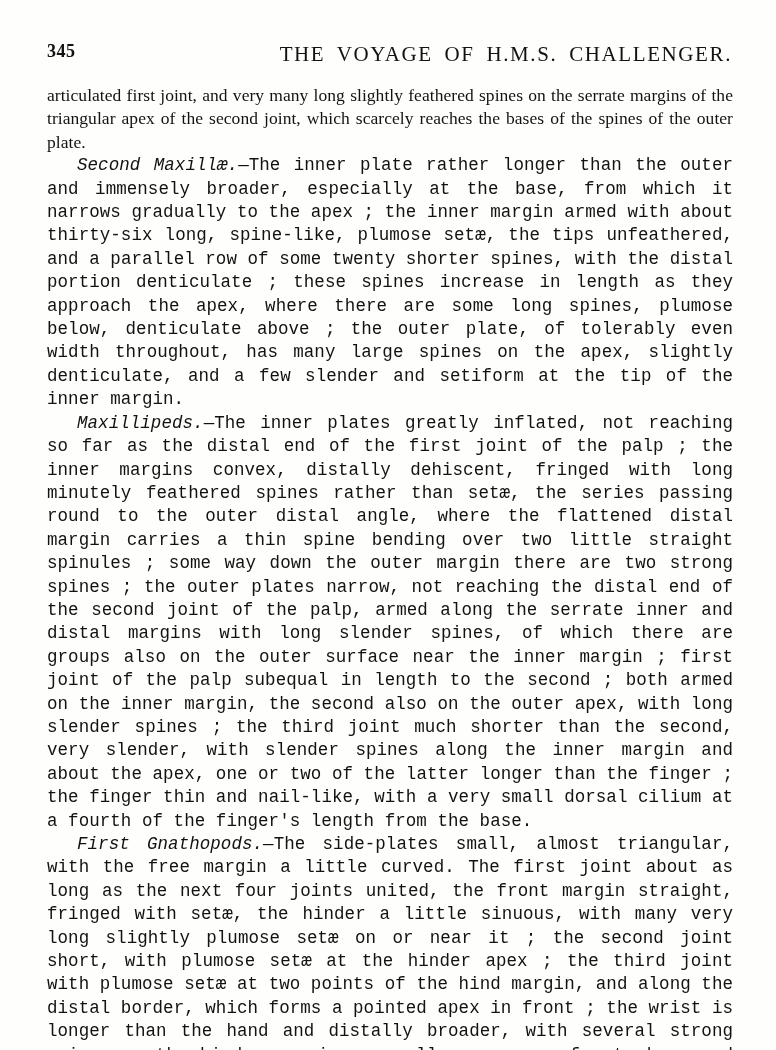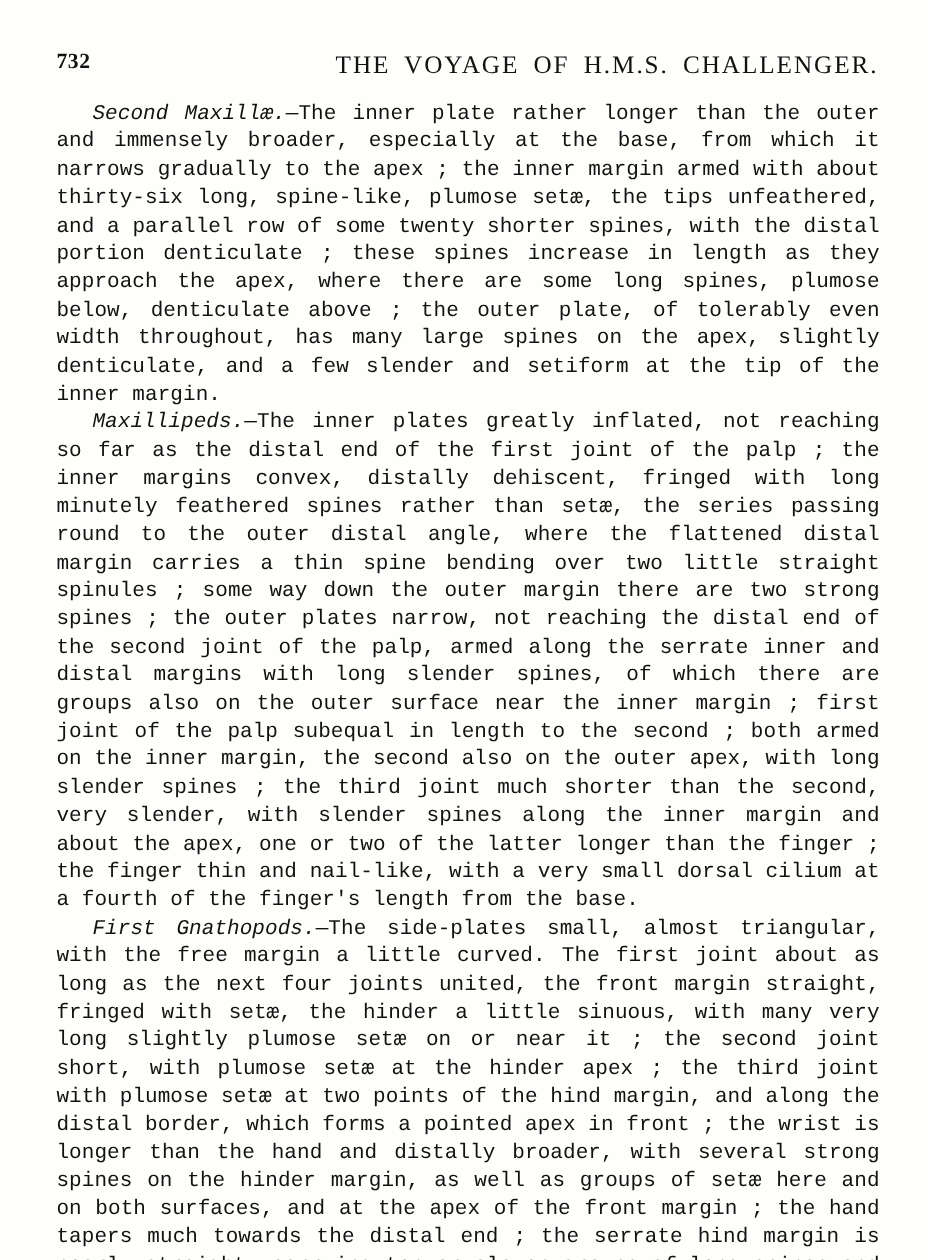--- a/index.html
+++ b/index.html
@@ -62,26 +62,27 @@
   .para-lead {
     font-style: italic;
   }
 </style>
 </head>
 <body>
 
 <div class="page">
 
   <div class="running-head">
-    <span class="page-number">732</span>
+    <span class="page-number">345</span>
     <span class="running-title">THE VOYAGE OF H.M.S. CHALLENGER.</span>
   </div>
 
   <div class="text-block">
 
+    <p><span class="para-text">articulated first joint, and very many long slightly feathered spines on the serrate margins of the triangular apex of the second joint, which scarcely reaches the bases of the spines of the outer plate.</span></p>
 
     <p class="indented"><span class="para-lead">Second Maxillæ.</span><span class="para-text">—The inner plate rather longer than the outer and immensely broader, especially at the base, from which it narrows gradually to the apex ; the inner margin armed with about thirty-six long, spine-like, plumose setæ, the tips unfeathered, and a parallel row of some twenty shorter spines, with the distal portion denticulate ; these spines increase in length as they approach the apex, where there are some long spines, plumose below, denticulate above ; the outer plate, of tolerably even width throughout, has many large spines on the apex, slightly denticulate, and a few slender and setiform at the tip of the inner margin.</span></p>
 
     <p class="indented"><span class="para-lead">Maxillipeds.</span><span class="para-text">—The inner plates greatly inflated, not reaching so far as the distal end of the first joint of the palp ; the inner margins convex, distally dehiscent, fringed with long minutely feathered spines rather than setæ, the series passing round to the outer distal angle, where the flattened distal margin carries a thin spine bending over two little straight spinules ; some way down the outer margin there are two strong spines ; the outer plates narrow, not reaching the distal end of the second joint of the palp, armed along the serrate inner and distal margins with long slender spines, of which there are groups also on the outer surface near the inner margin ; first joint of the palp subequal in length to the second ; both armed on the inner margin, the second also on the outer apex, with long slender spines ; the third joint much shorter than the second, very slender, with slender spines along the inner margin and about the apex, one or two of the latter longer than the finger ; the finger thin and nail-like, with a very small dorsal cilium at a fourth of the finger's length from the base.</span></p>
 
     <p class="indented"><span class="para-lead">First Gnathopods.</span><span class="para-text">—The side-plates small, almost triangular, with the free margin a little curved.  The first joint about as long as the next four joints united, the front margin straight, fringed with setæ, the hinder a little sinuous, with many very long slightly plumose setæ on or near it ; the second joint short, with plumose setæ at the hinder apex ; the third joint with plumose setæ at two points of the hind margin, and along the distal border, which forms a pointed apex in front ; the wrist is longer than the hand and distally broader, with several strong spines on the hinder margin, as well as groups of setæ here and on both surfaces, and at the apex of the front margin ; the hand tapers much towards the distal end ; the serrate hind margin is nearly straight, carrying ten or eleven groups of long spines and setæ, and several groups of long setæ also on the surface and on the front margin, the distal part of which is serrate ; the finger is small and slender, about half the length of the hand, at the apex of which it is fixed, having no palm to close against, the long spines and stiff setæ of the hind margin perhaps for some purposes serving instead of a palm.</span></p>
 
     <p class="indented"><span class="para-lead">First Gnathopods.</span><span class="para-text">—Side-plates  parallel-sided,  the  very  margin  continuing  the</span></p>
 
   </div>

